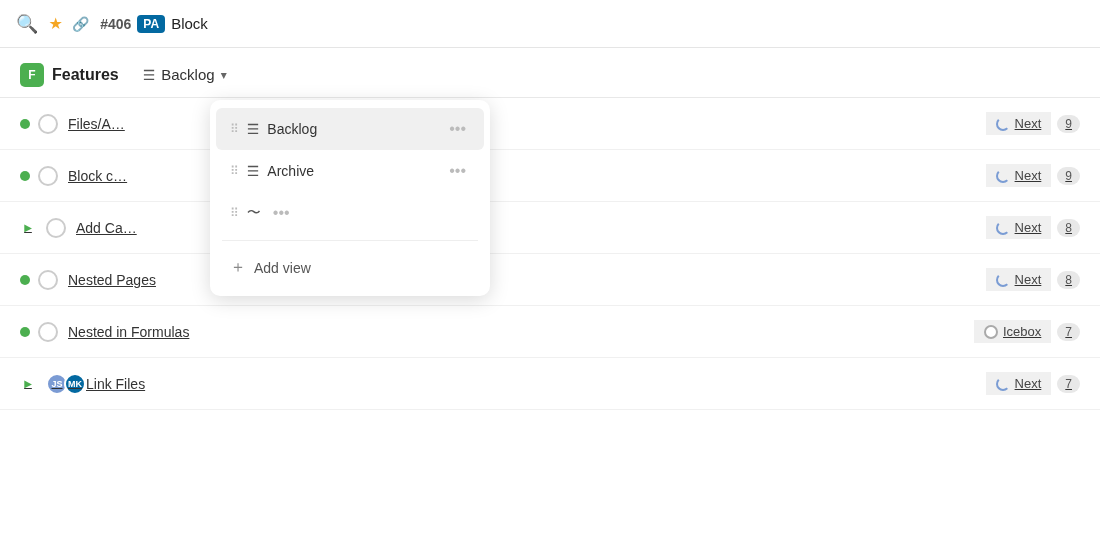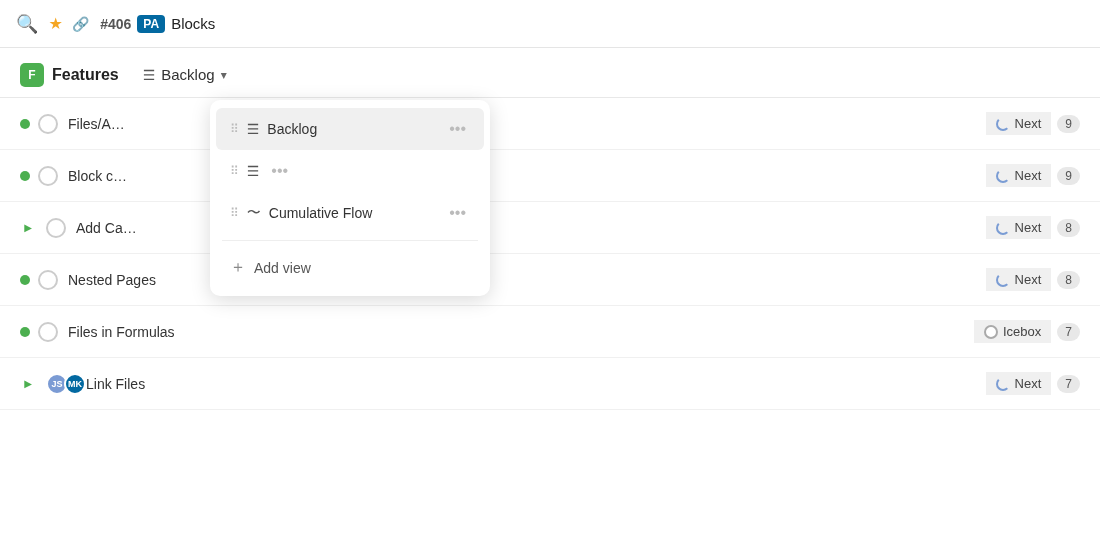--- a/index.html
+++ b/index.html
@@ -90,20 +90,21 @@
     }
 
     .table-row {
       display: flex;
       align-items: center;
       padding: 0 20px;
       height: 52px;
       border-bottom: 1px solid #f0f0f0;
       cursor: pointer;
       position: relative;
+      text-decoration: underline;
     }
     .row-status-dot {
       width: 10px; height: 10px; border-radius: 50%;
       background: #4CAF50;
       margin-right: 8px; flex-shrink: 0;
     }
     .row-circle {
       width: 20px; height: 20px; border-radius: 50%;
       border: 2px solid #ccc;
       margin-right: 10px; flex-shrink: 0;
@@ -251,21 +252,21 @@
 </head>
 <body>
 
 <div class="top-bar">
   <span class="top-bar-search">🔍</span>
   <span class="top-bar-star">★</span>
   <span class="top-bar-link">🔗</span>
   <div class="top-bar-issue">
     <span style="color:#555;font-weight:bold;">#406</span>
     <span class="pa-badge">PA</span>
-    <span class="top-bar-title">Blocks</span>
+    <span class="top-bar-title">Block</span>
   </div>
 </div>
 
 <div class="main">
   <div class="content">
 
     <div class="view-header">
       <div class="features-label">
         <div class="features-icon">F</div>
         <span>Features</span>
@@ -282,27 +283,27 @@
       <div class="dropdown-item active">
         <span class="drag-handle">⠿</span>
         <span class="view-icon">☰</span>
         <span class="view-label">Backlog</span>
         <span class="more-btn">•••</span>
       </div>
 
       <div class="dropdown-item">
         <span class="drag-handle">⠿</span>
         <span class="view-icon">☰</span>
+        <span class="view-label">Archive</span>
         <span class="more-btn">•••</span>
       </div>
 
       <div class="dropdown-item">
         <span class="drag-handle">⠿</span>
         <span class="view-icon">〜</span>
-        <span class="view-label">Cumulative Flow</span>
         <span class="more-btn">•••</span>
       </div>
       <div class="dropdown-divider"></div>
 
       <div class="add-view-item">
         <span class="add-icon">＋</span>
         <span class="add-label">Add view</span>
       </div>
     </div>
 
@@ -356,21 +357,21 @@
             <div class="spin-ring"></div>
             <span>Next</span>
           </div>
           <span class="count-badge">8</span>
         </div>
       </div>
 
       <div class="table-row">
         <div class="row-status-dot"></div>
         <div class="row-circle"></div>
-        <span class="row-title">Files in Formulas</span>
+        <span class="row-title">Nested in Formulas</span>
         <div class="row-right">
           <div class="status-badge icebox">
             <div class="icebox-ring"></div>
             <span>Icebox</span>
           </div>
           <span class="count-badge">7</span>
         </div>
       </div>
 
       <div class="table-row">

